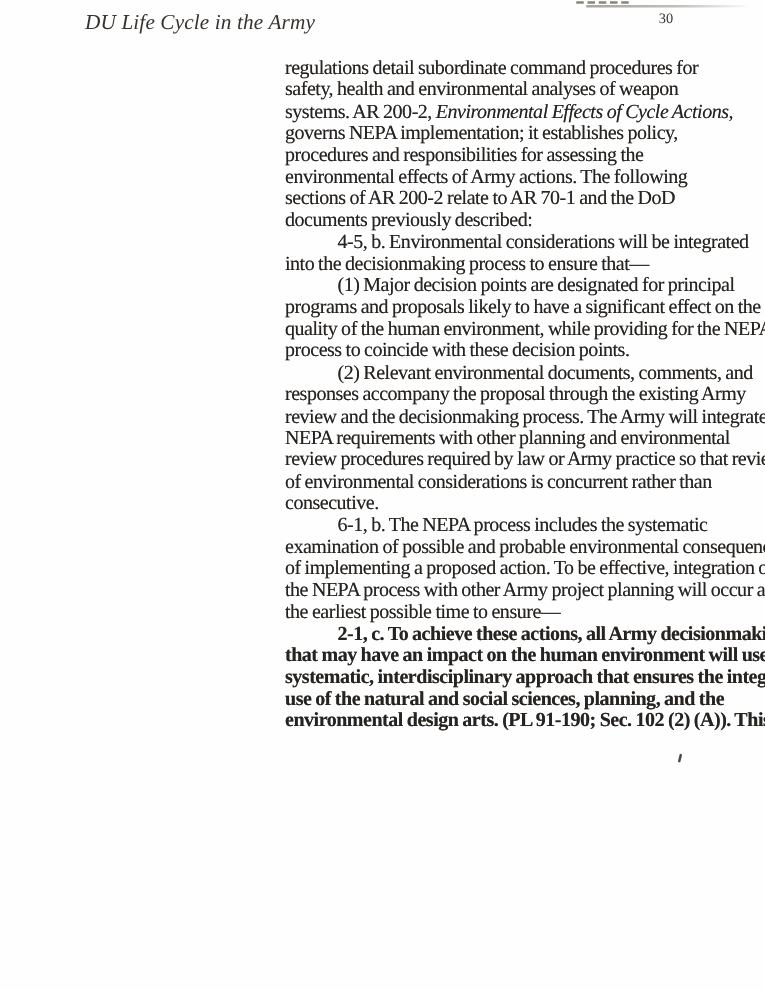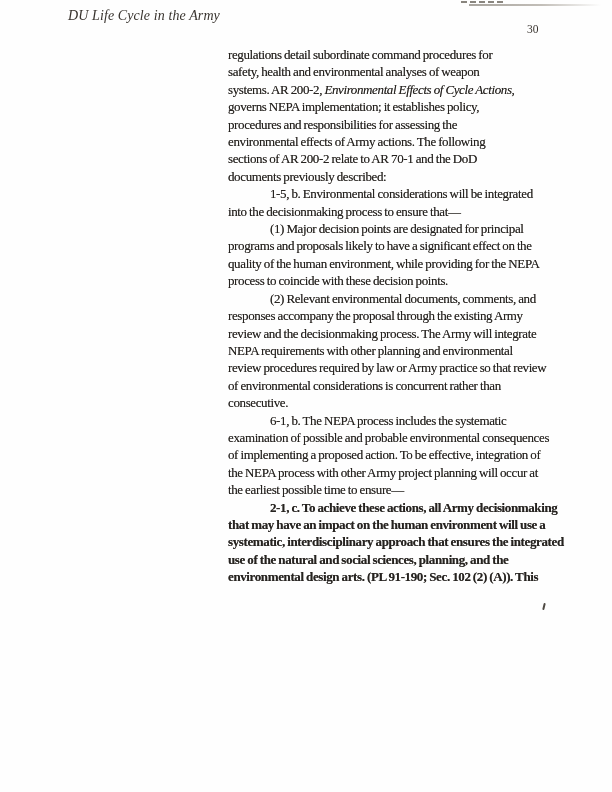--- a/index.html
+++ b/index.html
@@ -12,29 +12,29 @@
     font-family: "Liberation Serif", "DejaVu Serif", serif;
     color: #262320;
   }
 
   
   .header-title {
     position: absolute;
     left: 68px;
     top: 8px;
     font-style: italic;
-    font-size: 14px;
+    font-size: 17px;
     letter-spacing: 0.1px;
     color: #38332e;
     white-space: nowrap;
   }
   .page-number {
     position: absolute;
     left: 527px;
-    top: 23px;
+    top: 9px;
     font-size: 11.5px;
     color: #38332e;
   }
 
   
   .scan-dash {
     position: absolute;
     left: 461px;
     top: 1px;
     width: 42px;
@@ -60,21 +60,21 @@
     border-radius: 1px;
     transform: rotate(14deg);
   }
 
   
   .body-col {
     position: absolute;
     left: 228px;
     top: 46px;
     width: 346px;
-    font-size: 13px;
+    font-size: 16px;
     line-height: 17.4px;
     letter-spacing: -0.38px;
     word-spacing: -0.5px;
     text-shadow: 0 0 0.35px rgba(30,25,20,0.55);
   }
   .body-col p {
     margin: 0;
     white-space: pre;
   }
   .body-col p.indented { text-indent: 42px; }
@@ -102,21 +102,21 @@
 
     <p><span>regulations detail subordinate command procedures for
 safety, health and environmental analyses of weapon
 systems. AR 200-2, </span><span class="italic">Environmental Effects of Cycle Actions,</span><span>
 governs NEPA implementation; it establishes policy,
 procedures and responsibilities for assessing the
 environmental effects of Army actions. The following
 sections of AR 200-2 relate to AR 70-1 and the DoD
 documents previously described:</span></p>
 
-    <p class="indented mt-a">1-5, b. Environmental considerations will be integrated
+    <p class="indented mt-a">4-5, b. Environmental considerations will be integrated
 into the decisionmaking process to ensure that—</p>
 
     <p class="indented mt-b">(1) Major decision points are designated for principal
 programs and proposals likely to have a significant effect on the
 quality of the human environment, while providing for the NEPA
 process to coincide with these decision points.</p>
 
     <p class="indented mt-c">(2) Relevant environmental documents, comments, and
 responses accompany the proposal through the existing Army
 review and the decisionmaking process. The Army will integrate

